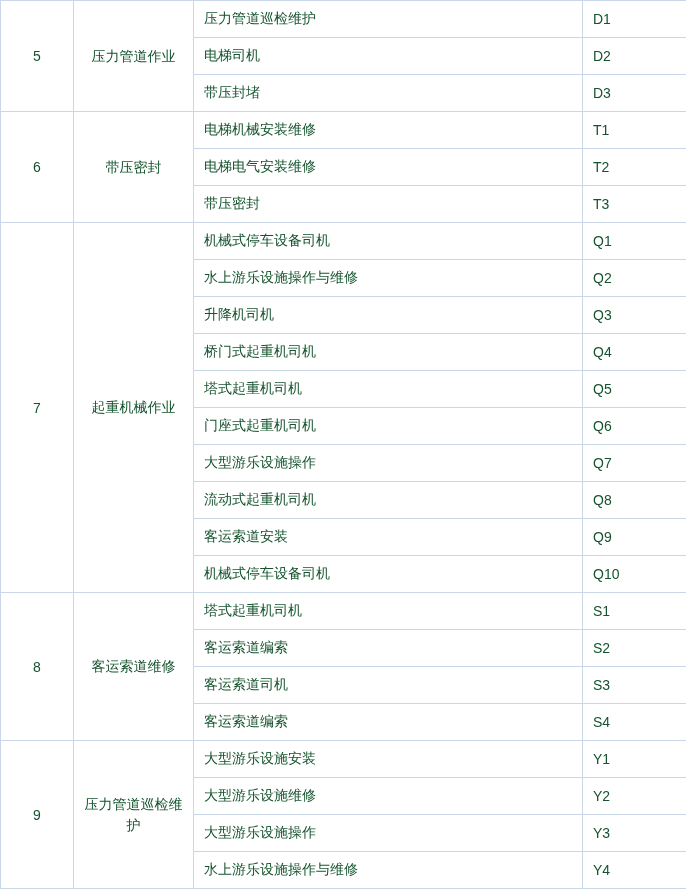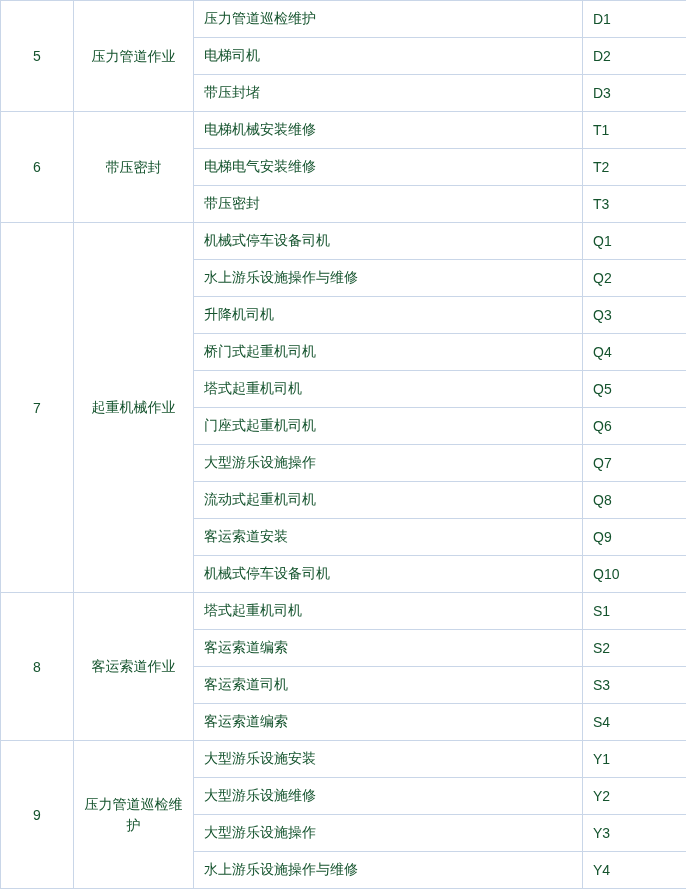--- a/index.html
+++ b/index.html
@@ -130,21 +130,21 @@
       <td class="item">客运索道安装</td>
       <td class="code">Q9</td>
     </tr>
     <tr class="row">
       <td class="item">机械式停车设备司机</td>
       <td class="code">Q10</td>
     </tr>
 
     <tr class="row">
       <td class="idx" rowspan="4">8</td>
-      <td class="cat" rowspan="4">客运索道作业</td>
+      <td class="cat" rowspan="4">客运索道维修</td>
       <td class="item">塔式起重机司机</td>
       <td class="code">S1</td>
     </tr>
     <tr class="row">
       <td class="item">客运索道编索</td>
       <td class="code">S2</td>
     </tr>
     <tr class="row">
       <td class="item">客运索道司机</td>
       <td class="code">S3</td>

